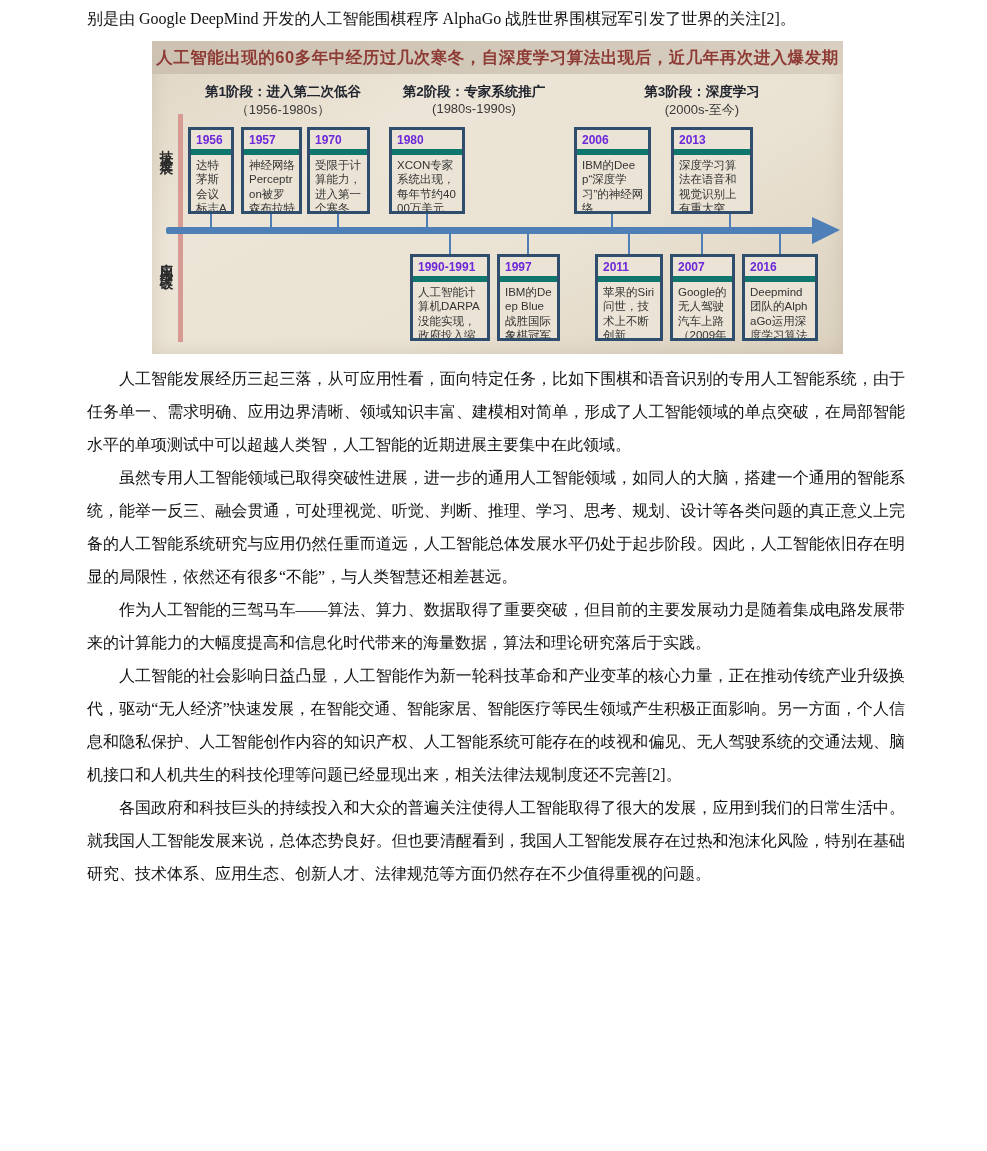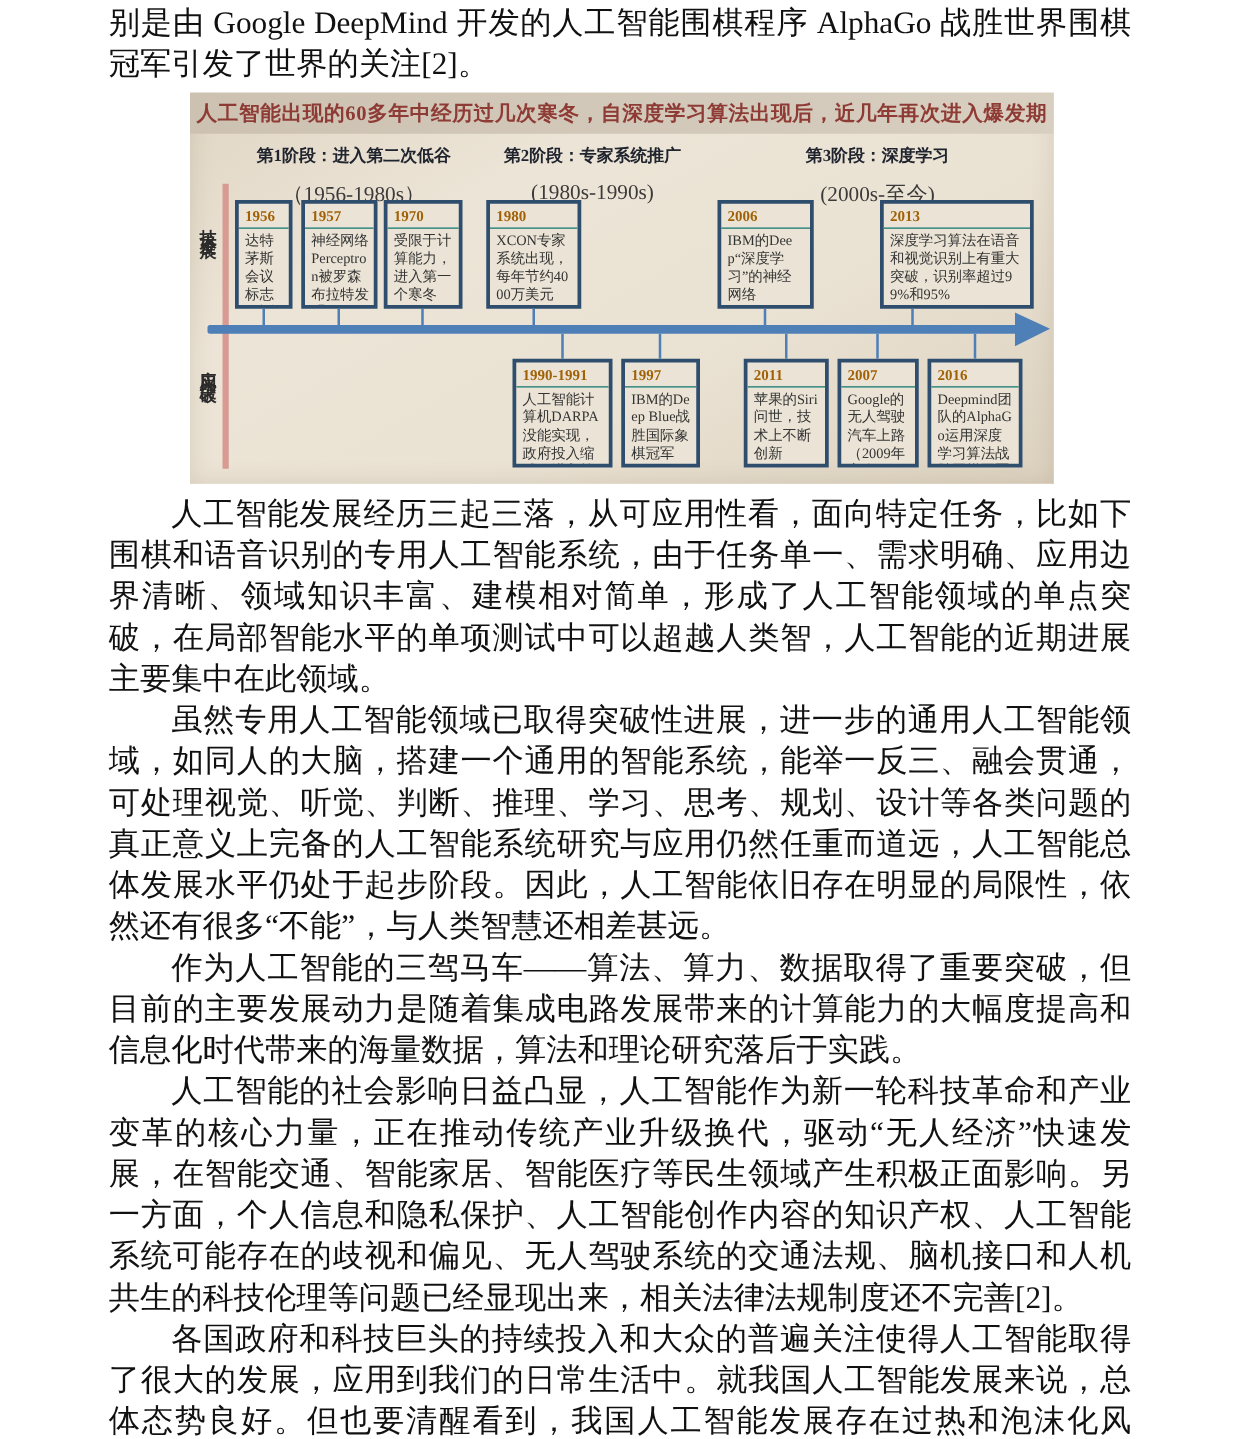--- a/index.html
+++ b/index.html
@@ -3,60 +3,60 @@
 <meta charset="utf-8">
 <style>
   html,body{margin:0;padding:0;}
   body{
     width:987px;height:1151px;overflow:hidden;background:#ffffff;
     font-family:"Liberation Serif","DejaVu Serif",serif;color:#111;
   }
   .page{position:relative;width:987px;height:1151px;background:#fff;}
   .textcol{position:absolute;left:87px;top:2px;width:818px;}
   .para{
-    margin:0;font-size:25px;line-height:33px;text-align:justify;
+    margin:0;font-size:16px;line-height:33px;text-align:justify;
     text-justify:inter-ideograph;word-break:break-all;
   }
   .para.indent{text-indent:2em;}
 
   
   .figure{
     position:relative;margin:6px 0 8px 65px;width:691px;height:313px;
     background:linear-gradient(150deg,#e0d6c5 0%,#ece4d6 30%,#eae2d3 62%,#dcd1bf 100%);
     box-shadow:inset 0 0 18px rgba(120,100,70,.18);
-    font-family:Liberation Serif, serif;
+    font-family:Liberation Sans, sans-serif;
     overflow:hidden;
   }
   .fig-header{
     position:absolute;left:0;top:0;width:100%;height:33px;
     background:linear-gradient(90deg,#cdc2b2,#d4cabb 70%,#d9cfc0);
     color:#8e3b35;font-weight:bold;font-size:16.5px;line-height:33px;
     text-align:center;letter-spacing:.5px;white-space:nowrap;
   }
   .phase{position:absolute;top:42px;width:220px;text-align:center;}
   .phase-title{font-size:13.5px;font-weight:bold;color:#20242e;}
-  .phase-range{font-size:17px;color:#3a3a3a;margin-top:10px;}
+  .phase-range{font-size:13px;color:#3a3a3a;margin-top:0;}
   .pink-line{position:absolute;left:26px;top:73px;width:5px;height:228px;background:#d89b94;}
   .row-label{
     position:absolute;left:5px;writing-mode:vertical-rl;text-orientation:upright;
     font-size:13.5px;font-weight:bold;color:#2b2b2b;letter-spacing:4px;
   }
   .arrow-bar{position:absolute;left:14px;top:186px;width:650px;height:7px;background:#4e7fb7;border-radius:2px;}
   .arrow-head{
     position:absolute;left:660px;top:176px;width:0;height:0;
     border-left:28px solid #4e7fb7;border-top:13px solid transparent;border-bottom:14px solid transparent;
   }
   .conn{position:absolute;width:2px;background:#4e7fb7;}
   .ebox{
     position:absolute;box-sizing:border-box;border:3px solid #2f4e6e;
     background:#ebe4d6;height:87px;overflow:hidden;
   }
   .ebox-year{
-    color:#a16207;font-weight:bold;font-size:12px;line-height:16px;
-    padding:2px 4px 1px 5px;border-bottom:1px solid #0f766e;
+    color:#6d28d9;font-weight:bold;font-size:12px;line-height:16px;
+    padding:2px 4px 1px 5px;border-bottom:6px solid #0f766e;
   }
   .ebox-text{font-size:11.5px;line-height:1.24;padding:3px 4px 2px 5px;color:#333;word-break:break-all;}
 </style>
 </head>
 <body>
 
 <div class="page">
   <div class="textcol">
 
     <p class="para">别是由 Google DeepMind 开发的人工智能围棋程序 AlphaGo 战胜世界围棋冠军引发了世界的关注[2]。</p>
@@ -110,21 +110,21 @@
         <div class="ebox-text">受限于计算能力，进入第一个寒冬</div>
       </div>
       <div class="ebox" style="left:237px;top:86px;width:76px">
         <div class="ebox-year">1980</div>
         <div class="ebox-text">XCON专家系统出现，每年节约4000万美元</div>
       </div>
       <div class="ebox" style="left:422px;top:86px;width:77px">
         <div class="ebox-year">2006</div>
         <div class="ebox-text">IBM的Deep“深度学习”的神经网络</div>
       </div>
-      <div class="ebox" style="left:552px;top:86px;width:123px">
+      <div class="ebox" style="left:519px;top:86px;width:82px">
         <div class="ebox-year">2013</div>
         <div class="ebox-text">深度学习算法在语音和视觉识别上有重大突破，识别率超过99%和95%</div>
       </div>
 
       <div class="ebox" style="left:258px;top:213px;width:80px">
         <div class="ebox-year">1990-1991</div>
         <div class="ebox-text">人工智能计算机DARPA没能实现，政府投入缩减，进入第二次低谷</div>
       </div>
       <div class="ebox" style="left:345px;top:213px;width:63px">
         <div class="ebox-year">1997</div>

